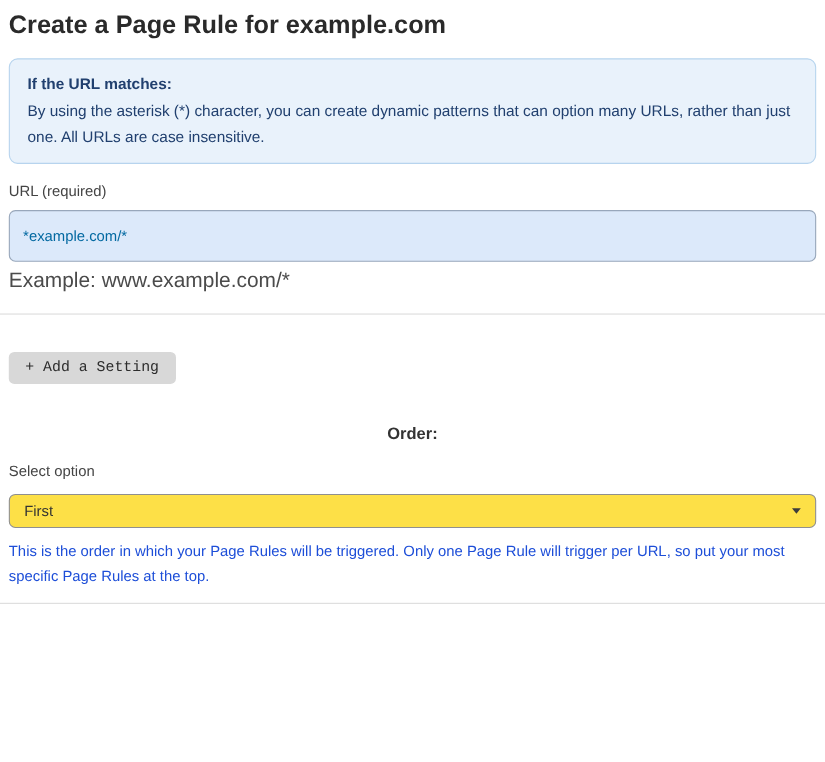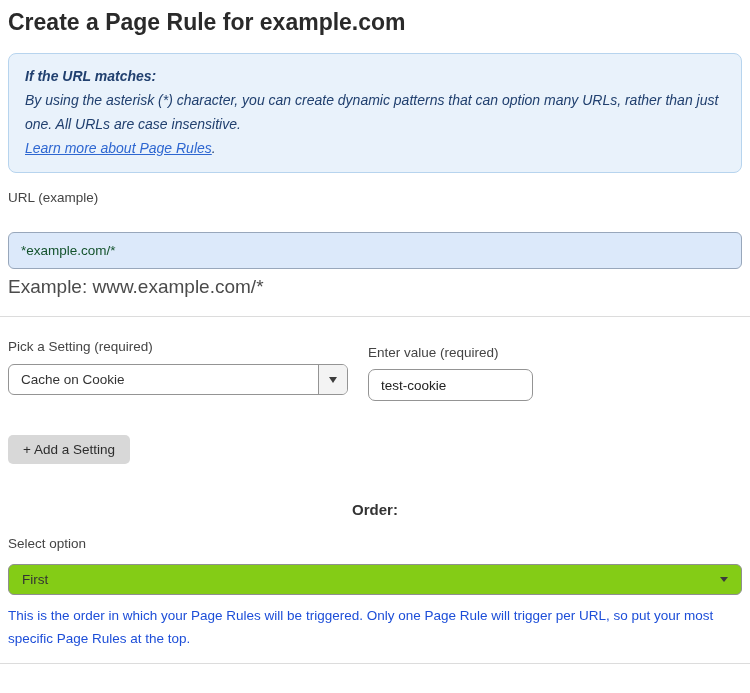--- a/index.html
+++ b/index.html
@@ -26,49 +26,48 @@
 
   .info-box {
     margin-top: 19px;
     background: #e9f2fb;
     border: 1px solid #b7d4ee;
     border-radius: 8px;
     padding: 10px 16px 12px;
     color: #21406f;
     font-size: 14px;
     line-height: 24px;
-    font-style: italic;
   }
   .info-heading { font-weight: bold; }
   .info-link {
     color: #2e67d1;
     text-decoration: underline;
     cursor: pointer;
   }
   .info-link-suffix { color: #21406f; }
 
   .field-label {
     margin-top: 17px;
     font-size: 13.5px;
     color: #444;
     line-height: 16px;
   }
 
   .url-input {
     display: block;
-    margin-top: 26px;
+    margin-top: 9px;
     width: 100%;
     box-sizing: border-box;
-    height: 37px;
+    height: 47px;
     background: #dce9fa;
     border: 1px solid #98a7bb;
     border-radius: 6px;
     padding: 0 12px;
     font-size: 13.5px;
-    color: #14532d;
+    color: #0369a1;
     font-family: "Liberation Sans", sans-serif;
     outline: none;
   }
 
   .example-text {
     margin-top: 7px;
     font-size: 19px;
     color: #4b4b4b;
   }
 
@@ -150,40 +149,40 @@
 
   .add-setting-btn {
     margin-top: 34px;
     height: 29px;
     padding: 0 15px;
     background: #d8d8d8;
     color: #2d2d2d;
     font-size: 13.5px;
     border: none;
     border-radius: 5px;
-    font-family: Liberation Sans, sans-serif;
+    font-family: Liberation Mono, monospace;
     cursor: pointer;
   }
 
   .order-heading { margin-top: 37px; text-align: center; }
   .order-select-label { }
 
   .order-select {
     margin-top: 12px;
     height: 31px;
     border: 1px solid #8f8f8f;
     border-radius: 6px;
     display: flex;
     align-items: center;
     justify-content: space-between;
     padding: 0 13px;
     font-size: 13.5px;
     color: #333;
     box-sizing: border-box;
-    background: #84cc16;
+    background: #fde047;
     cursor: pointer;
   }
 
   .order-help {
     margin-top: 9px;
     font-size: 13.5px;
     color: #1d4ed8;
     line-height: 23px;
   }
 
@@ -192,45 +191,29 @@
 </head>
 <body>
 
 <div class="container">
 
   <h1 class="page-title">Create a Page Rule for example.com</h1>
 
   <div class="info-box">
     <div class="info-heading">If the URL matches:</div>
     <div class="info-body">By using the asterisk (*) character, you can create dynamic patterns that can option many URLs, rather than just one. All URLs are case insensitive.</div>
-    <div><a class="info-link">Learn more about Page Rules</a><span class="info-link-suffix">.</span></div>
   </div>
 
-  <div class="field-label">URL (example)</div>
+  <div class="field-label">URL (required)</div>
   <input class="url-input" type="text" value="*example.com/*" style="">
   <div class="example-text">Example: www.example.com/*</div>
 
   <hr class="divider">
 
 
-  <div class="settings-row">
-    <div class="settings-col-setting">
-      <div class="field-label">Pick a Setting (required)</div>
-      <div class="select-box">
-        <span class="select-value">Cache on Cookie</span>
-        <span class="select-arrow-btn">
-          <span class="triangle-down"></span>
-        </span>
-      </div>
-    </div>
-    <div class="settings-col-value">
-      <div class="field-label">Enter value (required)</div>
-      <input class="value-input" type="text" value="test-cookie" style="">
-    </div>
-  </div>
 
   <button class="add-setting-btn">+ Add a Setting</button>
 
   <div class="section-heading order-heading">Order:</div>
 
   <div class="field-label order-select-label">Select option</div>
   <div class="order-select">
     <span>First</span>
     <span class="triangle-down small"></span>
   </div>

